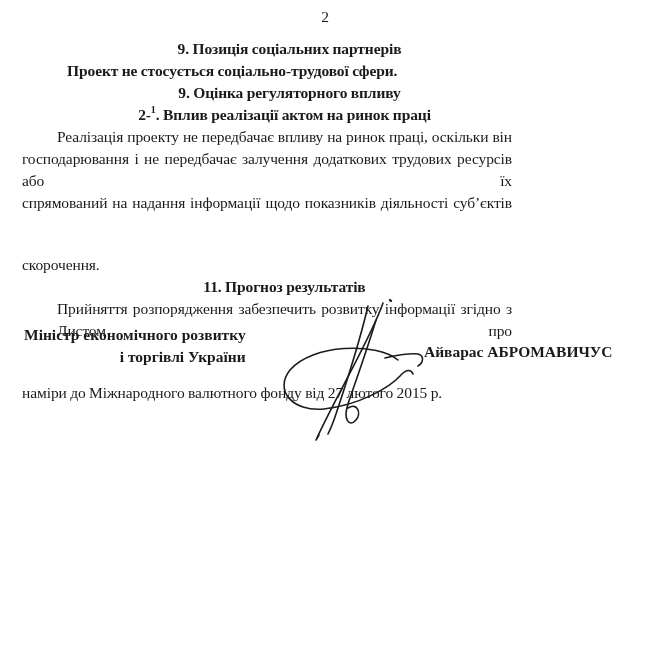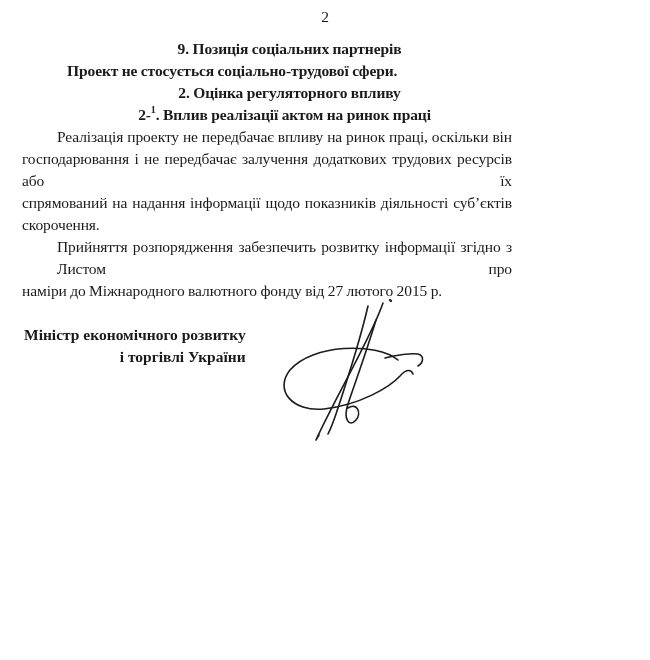--- a/index.html
+++ b/index.html
@@ -56,20 +56,21 @@
     text-align: justify;
     text-align-last: justify;
     white-space: normal;
     font-family: Liberation Serif, serif;
   }
   .jline.first {
     padding-left: 35px;
   }
   .jline.last {
     text-align-last: left;
+    margin-top: 40px;
   }
   sup.fn {
     font-size: 10px;
     position: relative;
     top: -1px;
     vertical-align: super;
     line-height: 0;
   }
   .minister {
     position: absolute;
@@ -109,43 +110,45 @@
 
 <div class="page">
 
   <div class="page-number">2</div>
 
   <div class="content">
 
     <div class="heading">9. Позиція соціальних партнерів</div>
     <div class="para-single">Проект не стосується соціально-трудової сфери.</div>
 
-    <div class="heading">2. Оцінка регуляторного впливу</div>
+    <div class="heading">9. Оцінка регуляторного впливу</div>
 
     <div class="heading small-indent"><span>2-</span><sup class="fn">1</sup><span>. Вплив реалізації актом на ринок праці</span></div>
 
     <div class="jline first">Реалізація проекту не передбачає впливу на ринок праці, оскільки він</div>
     <div class="jline">господарювання і не передбачає залучення додаткових трудових ресурсів або їх</div>
     <div class="jline">спрямований на надання інформації щодо показників діяльності суб’єктів</div>
     <div class="jline last">скорочення.</div>
 
+    <div class="heading small-indent">11. Прогноз результатів</div>
 
     <div class="jline first">Прийняття розпорядження забезпечить розвитку інформації згідно з Листом про</div>
     <div class="jline last">наміри до Міжнародного валютного фонду від 27 лютого 2015 р.</div>
 
   </div>
 
   <div class="minister">
     <div>Міністр економічного розвитку</div>
     <div>і торгівлі України</div>
   </div>
 
   <svg class="sig-svg" viewBox="0 0 165 160" xmlns="http://www.w3.org/2000/svg">
     <path class="ink" d="M 111 15 C 99 50 64 108 44 152 l 3 -5" stroke="#1c1c1c"></path>
     <path class="ink" d="M 96 18 C 89 48 74 96 64 126 C 61 135 58 142 56 146" stroke="#1c1c1c"></path>
     <path class="ink" d="M 104 32 C 95 62 82 98 76 116 C 71 131 77 140 84 132 C 90 125 85 114 76 120" stroke="#1c1c1c"></path>
     <path class="ink" d="M 126 72 C 104 54 40 56 18 82 C 2 102 20 124 52 121 C 88 117 118 99 128 88 C 134 81 139 81 141 86" stroke="#1c1c1c"></path>
     <path class="ink" d="M 113 70 C 124 67 139 65 146 66 C 153 68 151 75 146 78" stroke="#1c1c1c"></path>
     <path class="ink dot" d="M 118 12 l 1 1" stroke="#1c1c1c"></path>
   </svg>
 
+  <div class="signer-name">Айварас АБРОМАВИЧУС</div>
 
 </div>
 
 </body></html>

